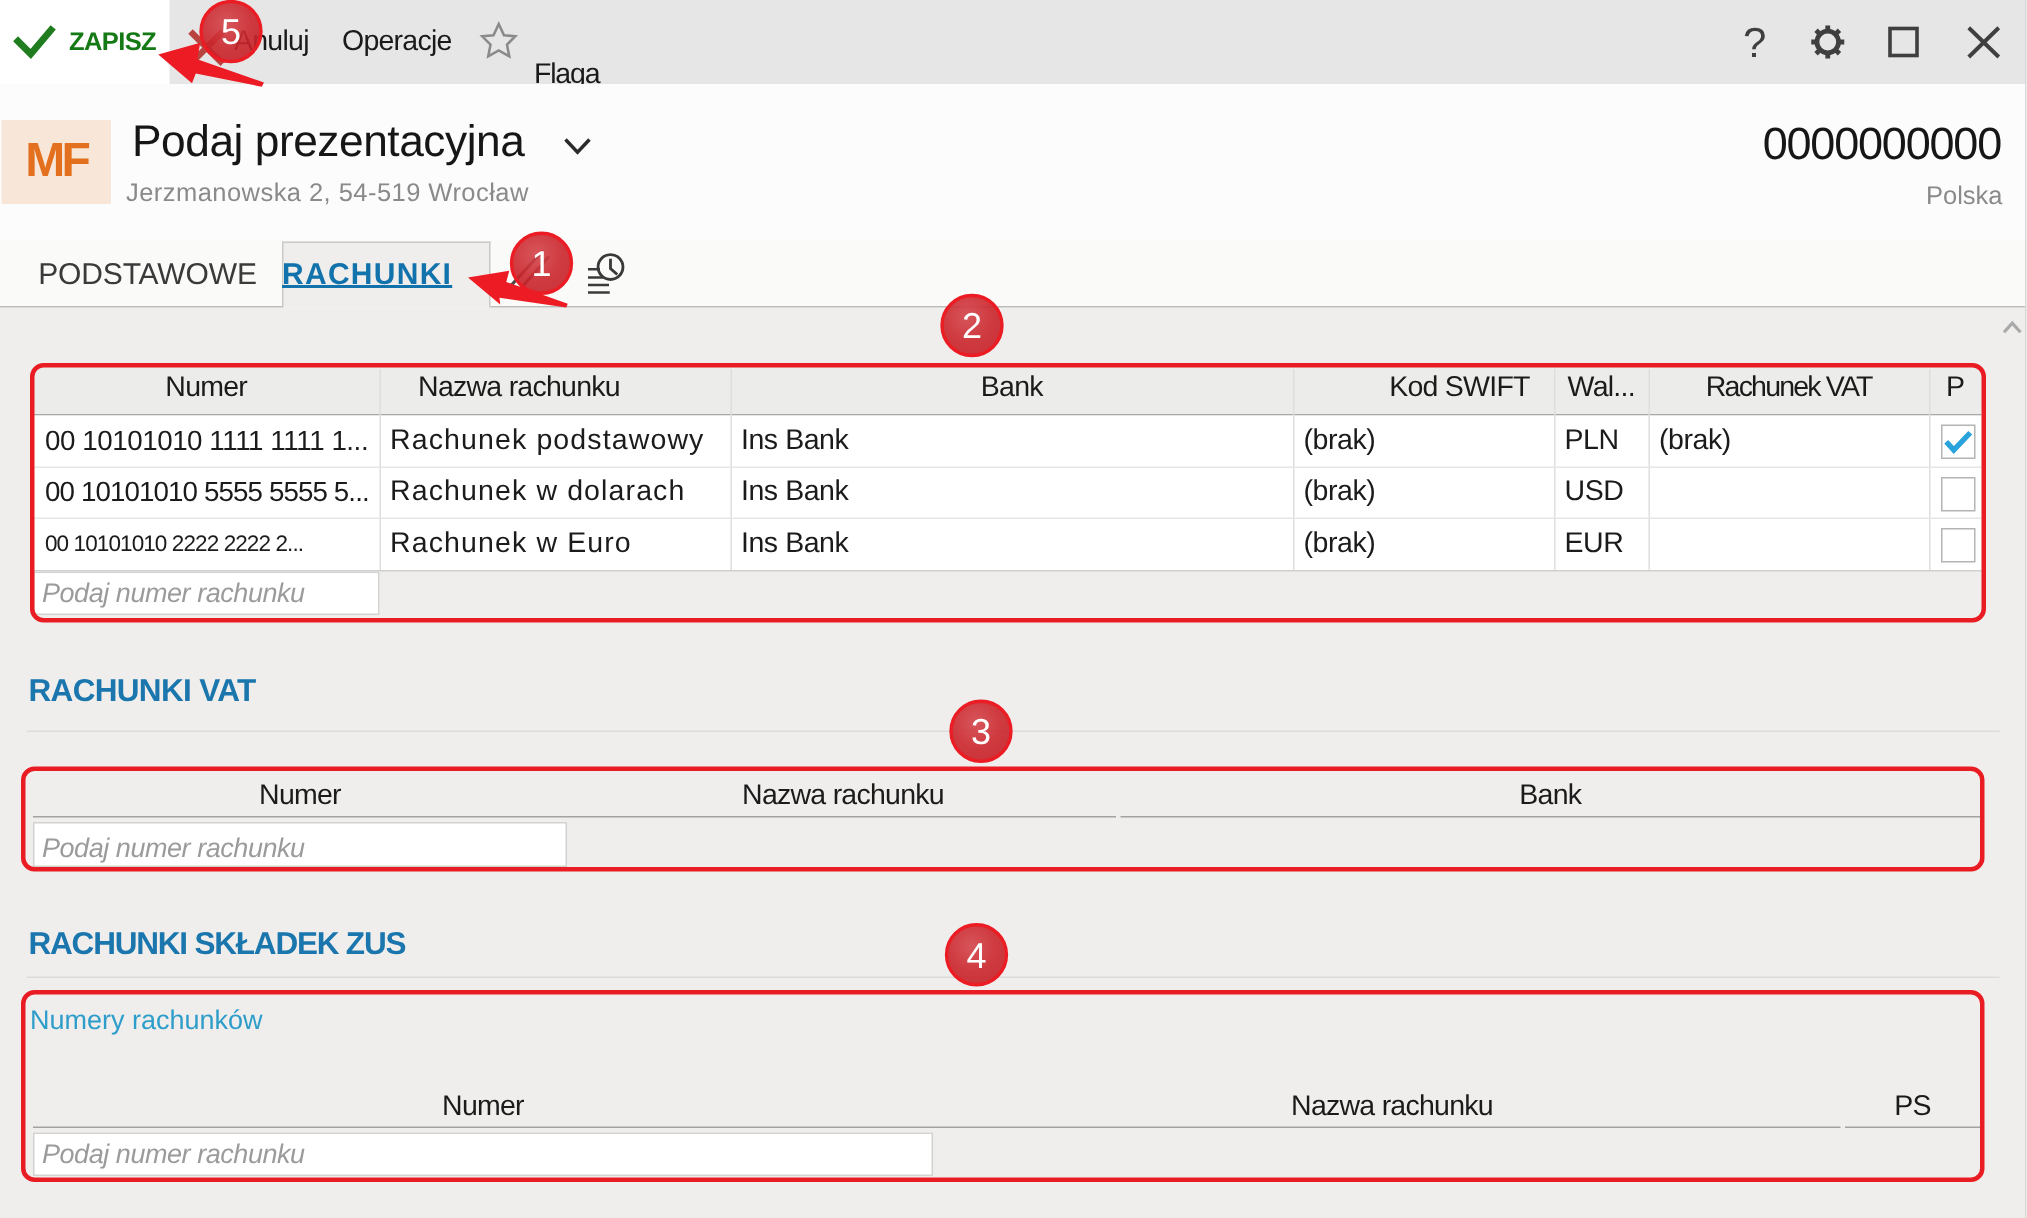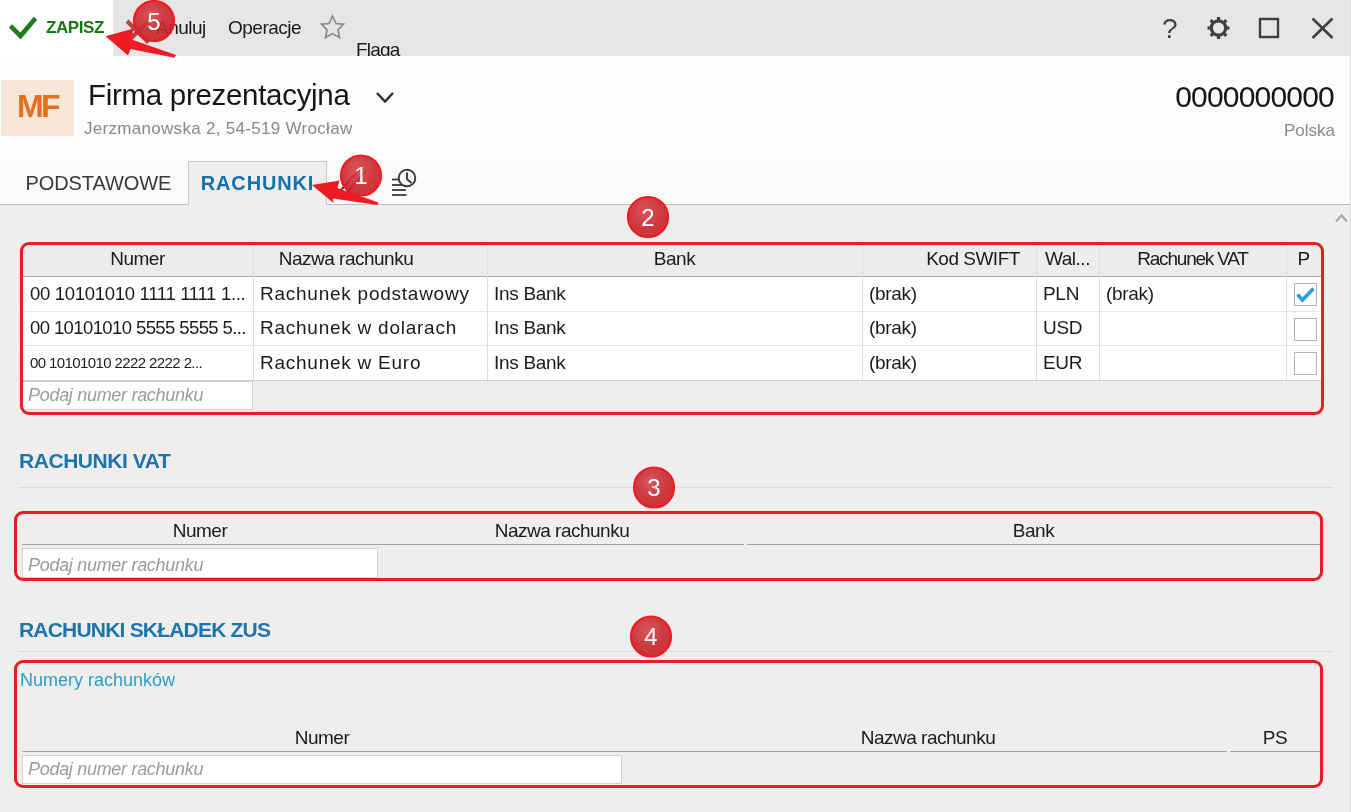--- a/index.html
+++ b/index.html
@@ -52,34 +52,34 @@
 </svg>
 <div class="txt" style="left:46px;top:0;height:56px;line-height:56px;font-size:17px;font-weight:bold;letter-spacing:-0.4px;color:#157a15;">ZAPISZ</div>
 <div class="txt" style="left:156px;top:0;height:56px;line-height:56px;font-size:19px;letter-spacing:-0.5px;color:#1a1a1a;">Anuluj</div>
 <div class="txt" style="left:228px;top:0;height:56px;line-height:56px;font-size:19px;letter-spacing:-0.5px;color:#1a1a1a;">Operacje</div>
 <div class="txt" style="left:356px;top:0;height:56px;line-height:56px;font-size:19px;letter-spacing:-0.8px;color:#1a1a1a;margin-top:22px;">Flaga</div>
 <div class="txt" style="left:1162px;top:0;height:57px;line-height:57px;font-size:28px;color:#3f3f3f;">?</div>
 
 <div id="header"></div>
 <div class="abs" style="left:1px;top:80px;width:73px;height:56px;background:#f8e7d8;"></div>
 <div class="txt" style="left:1px;top:80px;width:73px;height:53px;line-height:53px;text-align:center;font-size:32px;font-weight:bold;letter-spacing:-2.5px;color:#e2701f;">MF</div>
-<div class="txt" style="left:88px;top:79.5px;height:30px;line-height:30px;font-size:29.5px;letter-spacing:-0.3px;color:#161616;">Firma prezentacyjna</div>
+<div class="txt" style="left:88px;top:79.5px;height:30px;line-height:30px;font-size:29.5px;letter-spacing:-0.3px;color:#161616;">Podaj prezentacyjna</div>
 <svg class="abs" style="left:370px;top:85px" width="30" height="25">
   <polyline points="7,8 15,16.5 23,8" fill="none" stroke="#2b2b2b" stroke-width="2.3"></polyline>
 </svg>
 <div class="txt" style="left:84px;top:119px;height:20px;line-height:20px;font-size:17px;letter-spacing:0.3px;color:#8a8a8a;">Jerzmanowska 2, 54-519 Wrocław</div>
 <div class="txt" style="right:17px;top:81.5px;height:29px;line-height:29px;font-size:30px;letter-spacing:-0.8px;color:#161616;margin-left:20px;">0000000000</div>
 <div class="txt" style="right:16px;top:121px;height:20px;line-height:20px;font-size:17px;color:#8a8a8a;">Polska</div>
 
 <div id="tabstrip"></div>
 <div id="striplinel"></div>
 <div id="stripliner"></div>
 <div id="activetab"></div>
 <div class="txt" style="left:25.5px;top:161px;height:45px;line-height:45px;font-size:20px;letter-spacing:-0.1px;color:#3a3a3a;">PODSTAWOWE</div>
-<div class="txt" style="left:188px;top:161px;width:139px;height:45px;line-height:45px;text-align:center;font-size:20px;font-weight:bold;letter-spacing:0.85px;color:#1272ab;">RACHUNKI</div>
+<div class="txt" style="left:188px;top:161px;width:139px;height:45px;line-height:45px;font-size:20px;font-weight:bold;letter-spacing:0.85px;color:#1272ab;text-decoration:underline;">RACHUNKI</div>
 <svg class="abs" style="left:336px;top:160px" width="40" height="40">
   <line x1="5" y1="30" x2="26" y2="7" stroke="#4a4a4a" stroke-width="2.2"></line>
   <line x1="10" y1="33.5" x2="30" y2="11" stroke="#4a4a4a" stroke-width="2.2"></line>
 </svg>
 <svg class="abs" style="left:385px;top:165px" width="36" height="36">
   <line x1="7" y1="14.5" x2="15" y2="14.5" stroke="#3a3a3a" stroke-width="1.8"></line>
   <line x1="7" y1="20" x2="17" y2="20" stroke="#3a3a3a" stroke-width="1.8"></line>
   <line x1="7" y1="25" x2="21" y2="25" stroke="#3a3a3a" stroke-width="1.8"></line>
   <line x1="7" y1="30" x2="21.5" y2="30" stroke="#3a3a3a" stroke-width="1.8"></line>
   <circle cx="22" cy="13" r="8.3" fill="none" stroke="#3a3a3a" stroke-width="1.9"></circle>

